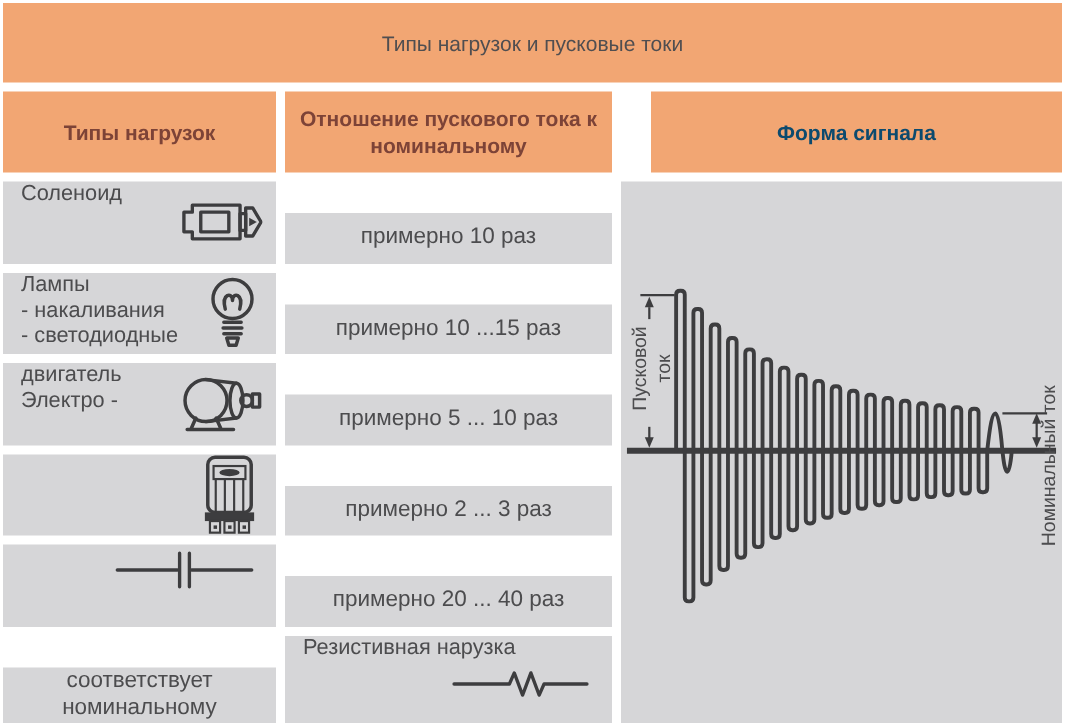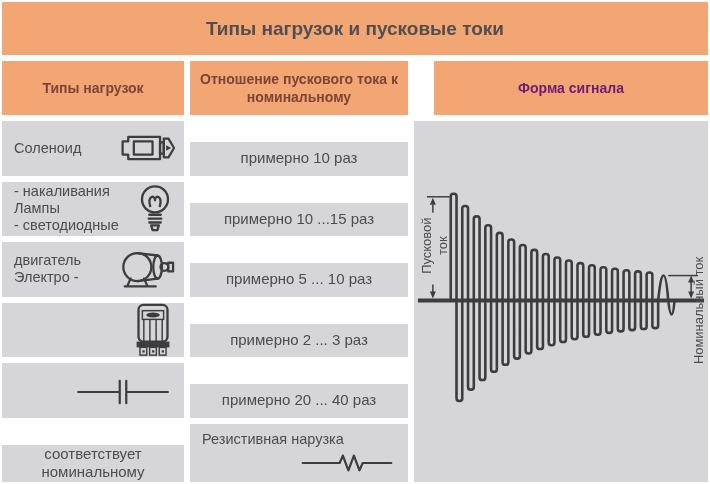--- a/index.html
+++ b/index.html
@@ -8,26 +8,26 @@
     display:grid;grid-template-columns:182px 218px 1fr;
     grid-template-rows:53px 54px repeat(6,1fr);
     gap:6px;padding:2px;
     font-family:"Liberation Sans","DejaVu Sans",sans-serif;
     color:#4c4c4e;
   }
   .cell{box-sizing:border-box;}
   .orange{background:#f2a673;}
   .gray{background:#d6d6d8;}
   .title-cell{grid-column:1/4;display:flex;align-items:center;justify-content:center;
-    font-weight:bold;font-size:19px;color:#504e50;}
+    font-weight:normal;font-size:14px;color:#504e50;}
   .head-cell{display:flex;align-items:center;justify-content:center;text-align:center;
     font-weight:bold;font-size:14px;line-height:1.3;padding:0 8px;}
   .head-red{color:#7d4337;}
-  .head-dark{color:#701a75;margin-left:20px;}
-  .label-cell{position:relative;display:flex;flex-direction:column;justify-content:center;
+  .head-dark{color:#0c4a6e;margin-left:20px;}
+  .label-cell{position:relative;display:flex;flex-direction:column;
     padding:0 12px;font-size:14.5px;line-height:1.18;}
   .icon-box{position:absolute;right:9px;top:50%;transform:translateY(-50%);line-height:0;}
   .sym{align-self:flex-end;margin-top:3px;line-height:0;}
   .value-cell{display:flex;flex-direction:column;align-items:center;justify-content:center;
     font-size:15px;line-height:1.25;text-align:center;margin-top:21px;}
   .wave-cell{grid-column:3;grid-row:3/9;position:relative;}
   .wave-cell svg{display:block;width:100%;height:100%;}
   svg .stroke{fill:none;stroke:#3d3d3f;stroke-width:2.4;stroke-linejoin:round;stroke-linecap:round;}
   svg .fill{fill:#3d3d3f;stroke:none;}
   svg .thin{fill:none;stroke:#3d3d3f;stroke-width:1.5;}
@@ -54,22 +54,22 @@
         <path class="stroke" d="M50 9 H55 L61 19 L55 29 H50 Z"></path>
         <path class="fill" d="M52.5 16 L58 19 L52.5 22 Z"></path>
       </svg>
     </span>
   </div>
   <div class="cell gray value-cell">
     <span>примерно 10 раз</span>
   </div>
 
   <div class="cell gray label-cell">
+    <div>Лампы</div>
     <div>- накаливания</div>
-    <div>Лампы</div>
     <div>- светодиодные</div>
     <span class="icon-box">
       <svg width="40" height="52" viewBox="0 0 40 54">
         <circle class="stroke" cx="20" cy="17" r="13.5"></circle>
         <path class="stroke" d="M15 24 C12 13 20 12 20 18 C20 12 28 13 25 24"></path>
         <path class="stroke" d="M14 33 H26 M13.5 37 H26.5 M14 41 H26"></path>
         <path class="stroke" d="M16 44 H24 L22.5 49 H17.5 Z"></path>
       </svg>
     </span>
   </div>

